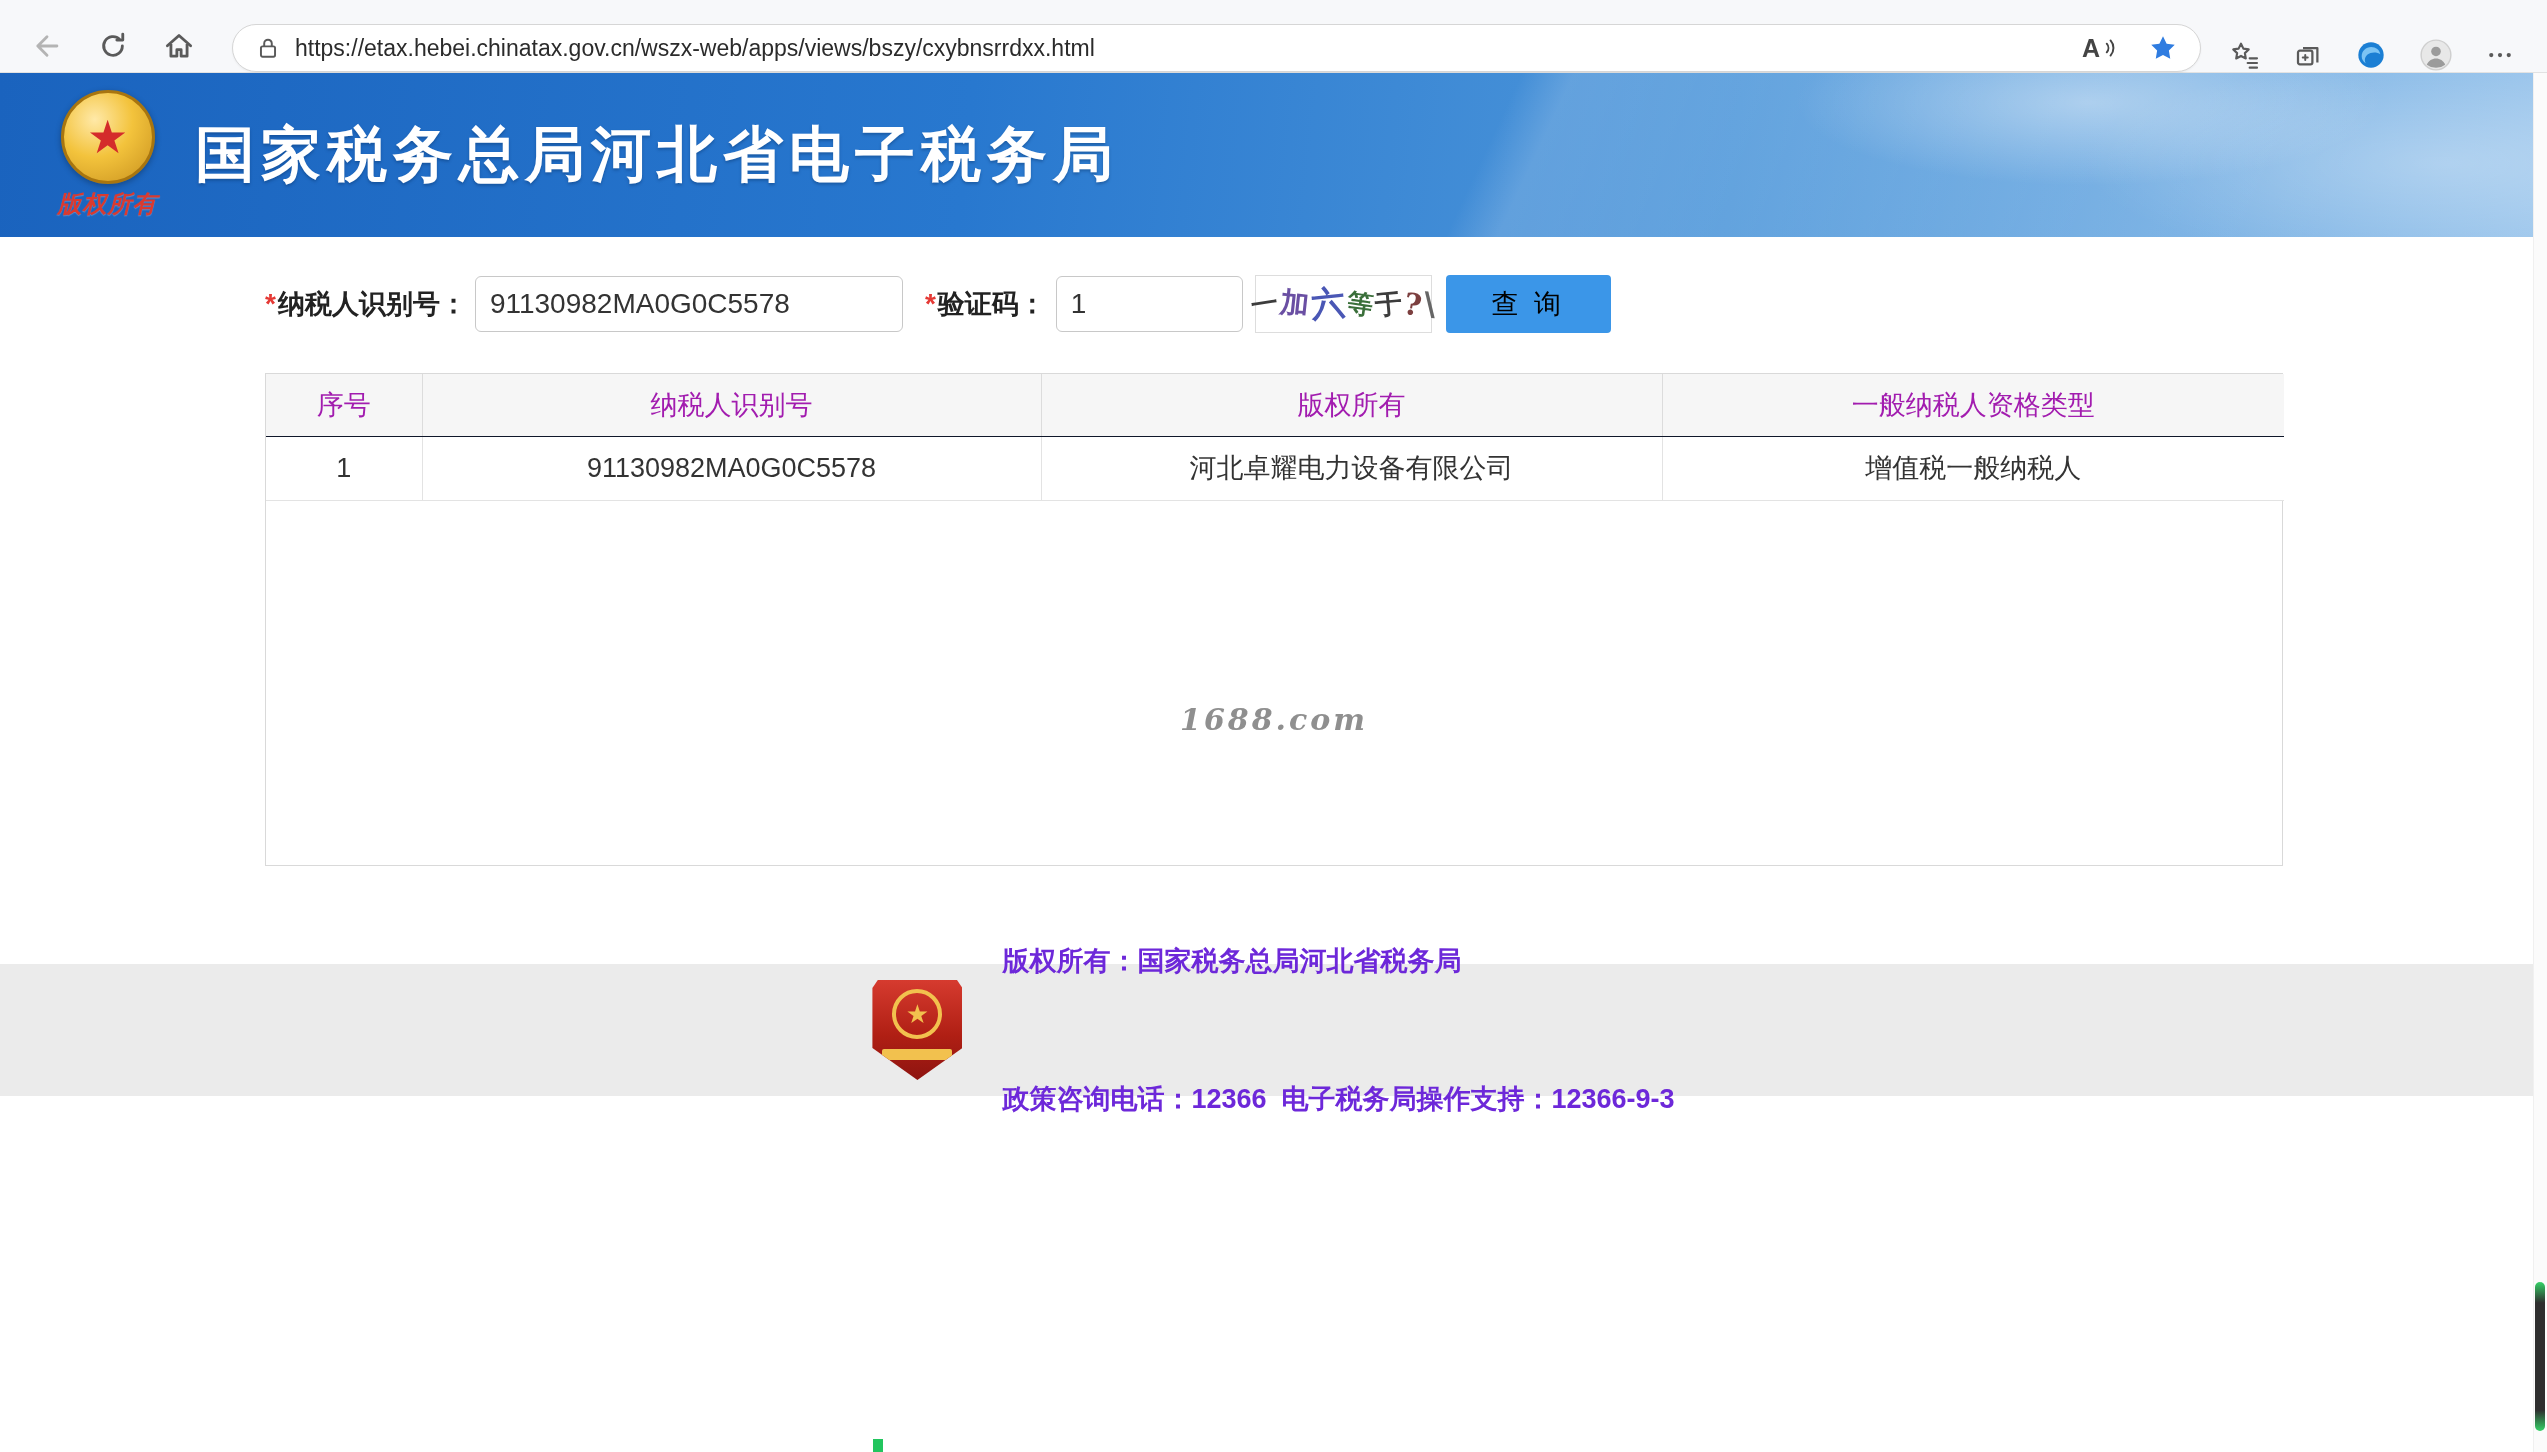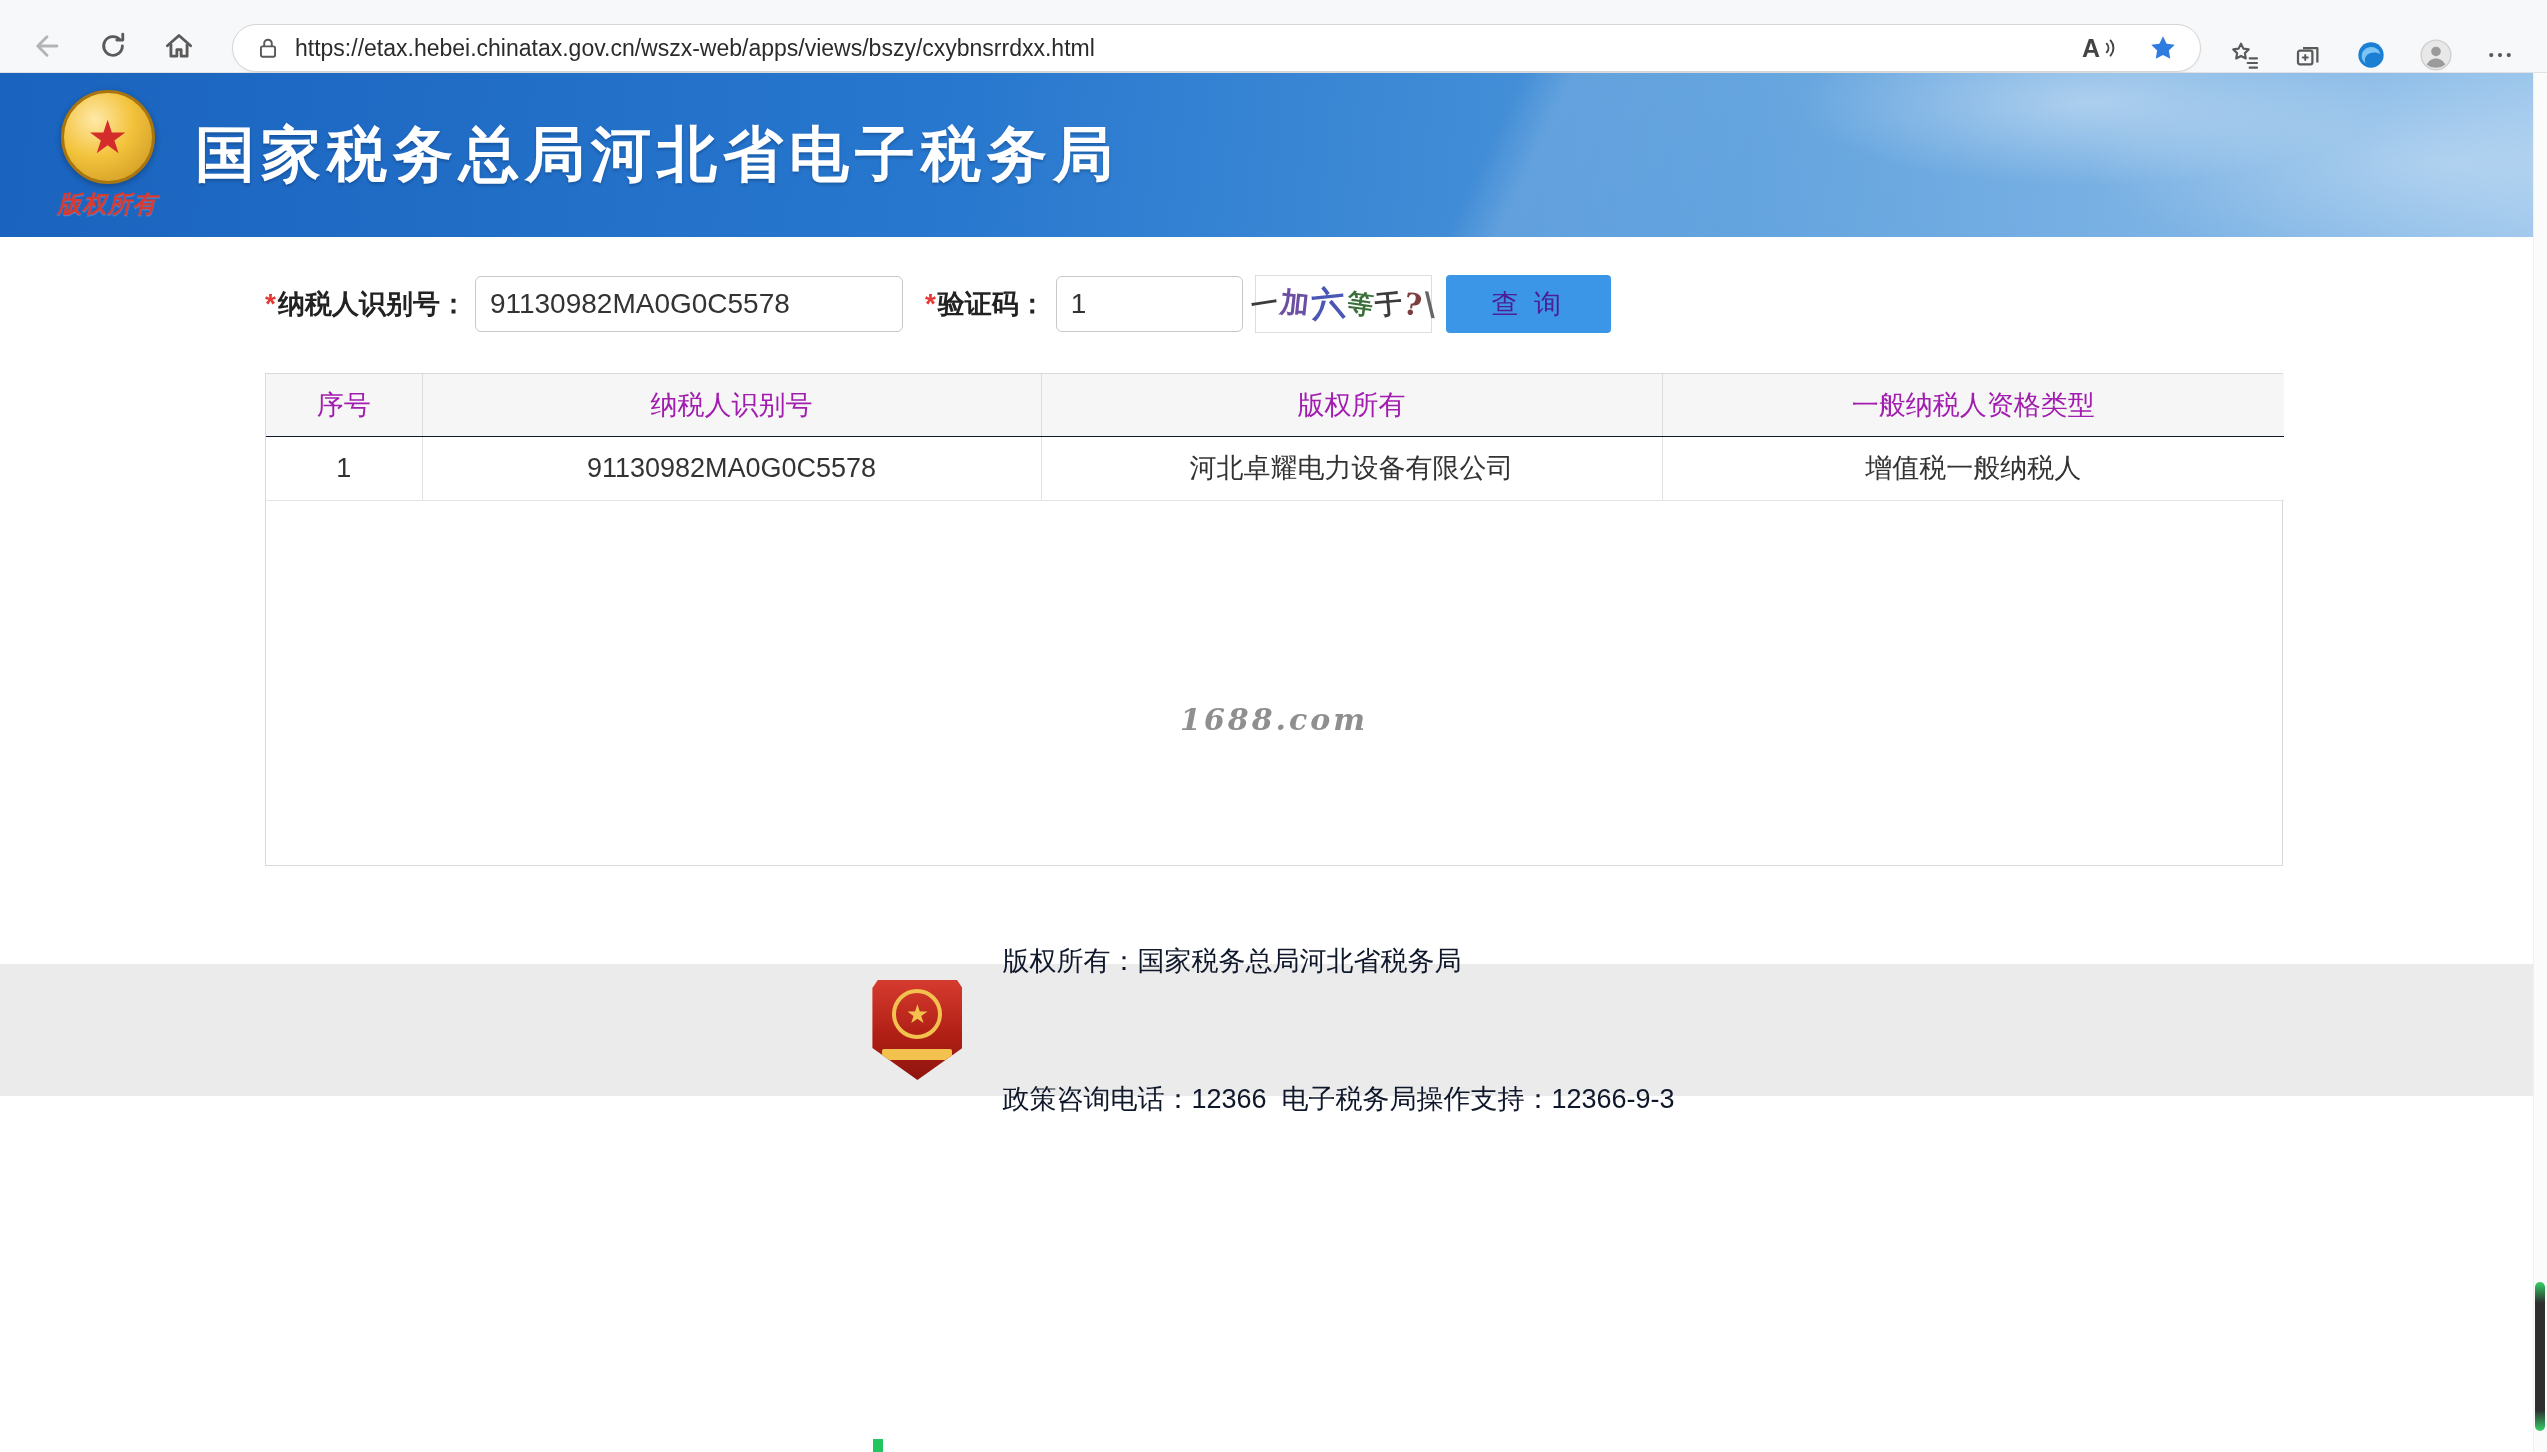--- a/index.html
+++ b/index.html
@@ -81,21 +81,21 @@
   }
   .captcha-box span { font-family: "DejaVu Serif", serif; font-weight: 700; display: inline-block; }
   .captcha-box span:nth-child(1) { color: #3c3c3c; font-size: 27px; transform: rotate(-9deg); }
   .captcha-box span:nth-child(2) { color: #6a4fa3; font-size: 29px; transform: rotate(6deg); }
   .captcha-box span:nth-child(3) { color: #4a57b5; font-size: 34px; transform: rotate(-6deg); }
   .captcha-box span:nth-child(4) { color: #3a6f3a; font-size: 26px; transform: rotate(8deg); }
   .captcha-box span:nth-child(5) { color: #3c3c3c; font-size: 27px; transform: rotate(-5deg); }
   .captcha-box span:nth-child(6) { color: #7c3f3f; font-size: 30px; transform: rotate(10deg); }
   .captcha-box span:nth-child(7) { color: #666; font-size: 32px; transform: rotate(4deg); }
   .query-btn {
-    width: 165px; height: 58px; margin-left: 14px; background: #3b96e8; color: #4c1d95;
+    width: 165px; height: 58px; margin-left: 14px; background: #3b96e8; color: #000000;
     border: none; border-radius: 4px; font-size: 27px; letter-spacing: 4px;
     font-family: inherit; cursor: pointer; text-align: center;
   }
 
   
   .table-wrap {
     margin: 40px 0 0 265px; width: 2018px; height: 493px;
     border: 1px solid #d9d9d9; position: relative; background: #fff;
   }
   .table-wrap table { width: 100%; border-collapse: collapse; table-layout: fixed; }
@@ -126,21 +126,21 @@
   .badge .ring {
     position: absolute; top: 9px; left: 50%; transform: translateX(-50%);
     width: 50px; height: 50px; border-radius: 50%; border: 4px solid #f2c14e;
     display: flex; align-items: center; justify-content: center;
   }
   .badge .ring b { color: #f2c14e; font-size: 26px; font-weight: 400; line-height: 1; }
   .badge .band {
     position: absolute; left: 10px; right: 10px; bottom: 20px; height: 11px;
     background: #f2c14e; border-radius: 2px;
   }
-  .footer-text { font-size: 27px; color: #0f172a; line-height: 46px; white-space: pre-wrap; }
+  .footer-text { font-size: 27px; color: #6d28d9; line-height: 46px; white-space: pre-wrap; font-weight: bold; }
 
   
   .scroll-track {
     position: absolute; right: 0; top: 73px; bottom: 0; width: 14px;
     background: #fbfbfb; border-left: 1px solid #f0f0f0;
   }
   .scroll-thumb {
     position: absolute; right: 2px; top: 1282px; width: 10px; height: 149px; border-radius: 5px;
     background: linear-gradient(180deg, #35d167 0%, #2e2e2e 14%, #2e2e2e 86%, #35d167 100%);
   }

